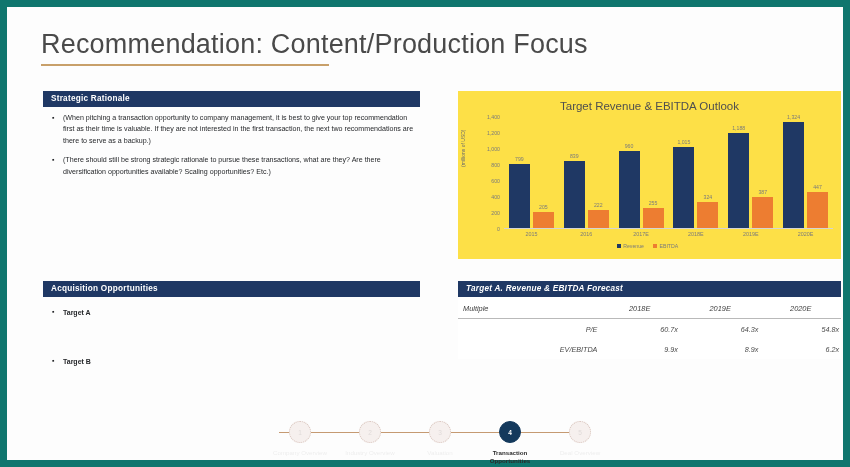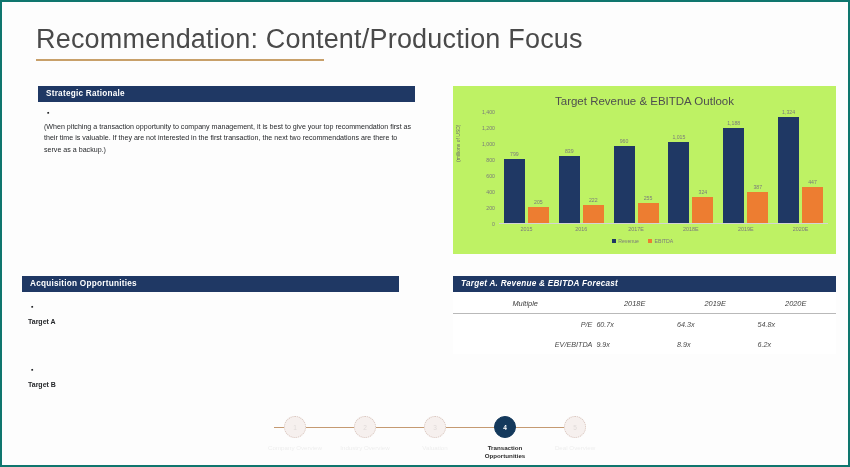--- a/index.html
+++ b/index.html
@@ -6,21 +6,21 @@
   html, body {
     width: 850px; height: 467px;
     background: #ffffff;
     font-family: "Liberation Sans", sans-serif;
     overflow: hidden;
   }
   #slide {
     position: relative;
     width: 850px; height: 467px;
     background: #fdfdfd;
-    border: 2px solid #0f766e;
+    border: 7px solid #0f766e;
   }
   
   #title-block { position: absolute; left: 34px; top: 22px; }
   #page-title {
     font-size: 27px;
     font-weight: 400;
     color: #4a4a4a;
     letter-spacing: .2px;
     white-space: nowrap;
   }
@@ -35,50 +35,49 @@
     color: #ffffff;
     font-size: 8.2px;
     font-weight: bold;
     letter-spacing: .25px;
     padding: 4px 8px 5px 8px;
     height: 16px;
     display: flex; align-items: center;
   }
   .panel { position: absolute; }
   #panel-strategic { left: 36px;  top: 84px;  width: 377px; }
-  #panel-acquisition { left: 20px; top: 274px; width: 377px; }
+  #panel-acquisition { left: 36px; top: 274px; width: 377px; }
   #panel-chart { left: 451px; top: 84px;  width: 383px; }
   #panel-forecast { left: 451px; top: 274px; width: 383px; font-style: italic; }
   
   .bullet-list { padding: 6px 2px 0 6px; }
   .bullet {
     display: flex;
     margin-bottom: 8px;
     font-size: 7.1px;
     line-height: 1.62;
     color: #26282b;
-    flex-direction: column;
   }
   .bullet .dot {
     flex: 0 0 14px;
     font-size: 7px;
     line-height: 1.45;
     color: #26282b;
     text-align: left;
     padding-left: 3px;
   }
   .bullet .txt { flex: 1; }
   #acq-list .bullet { font-weight: bold; font-size: 7px; margin-bottom: 38px; }
   #acq-list .bullet:first-child { margin-top: 4px; }
   
   #chart-area {
     position: relative;
     height: 168px;
     padding-top: 4px;
-    background: #bef264;
+    background: #fde047;
   }
   #chart-title {
     text-align: center;
     font-size: 11.5px;
     color: #4f4f4f;
     font-weight: 400;
     margin-top: 5px;
   }
   #chart-body {
     position: absolute;
@@ -161,25 +160,25 @@
   
   #forecast-table { width: 100%; border-collapse: collapse; background: #ffffff; }
   #forecast-table th {
     font-size: 7.4px;
     font-weight: 400;
     color: #3d3d3d;
     text-align: center;
     padding: 7px 2px 5px 2px;
     border-bottom: 1px solid #b9b9b9;
   }
-  #forecast-table th.col-label { text-align: center; padding-left: 5px; margin-left: 32px; }
+  #forecast-table th.col-label { text-align: left; padding-left: 5px; margin-left: 32px; }
   #forecast-table td {
     font-size: 7.2px;
     color: #4a4a4a;
-    text-align: left;
+    text-align: right;
     padding: 5.5px 2px;
   }
   #forecast-table td.col-label { text-align: right; padding-left: 5px; }
   
   #stepper {
     position: absolute;
     left: 258px; top: 414px;
     width: 332px; height: 48px;
   }
   #stepper-line {
@@ -225,20 +224,24 @@
     <div id="page-title">Recommendation: Content/Production Focus</div>
     <div id="title-rule"></div>
   </div>
 
   <div class="panel" id="panel-strategic">
     <div class="panel-header">Strategic Rationale</div>
     <div class="bullet-list" id="strategic-list">
       <div class="bullet">
         <span class="dot">▪</span>
         <span class="txt">(When pitching a transaction opportunity to company management, it is best to give your top recommendation first as their time is valuable. If they are not interested in the first transaction, the next two recommendations are there to serve as a backup.)</span>
+      </div>
+      <div class="bullet">
+        <span class="dot">▪</span>
+        <span class="txt">(There should still be strong strategic rationale to pursue these transactions, what are they? Are there diversification opportunities available? Scaling opportunities? Etc.)</span>
       </div>
     </div>
   </div>
 
   <div class="panel" id="panel-acquisition">
     <div class="panel-header">Acquisition Opportunities</div>
     <div class="bullet-list" id="acq-list">
       <div class="bullet">
         <span class="dot">▪</span>
         <span class="txt">Target A</span>

